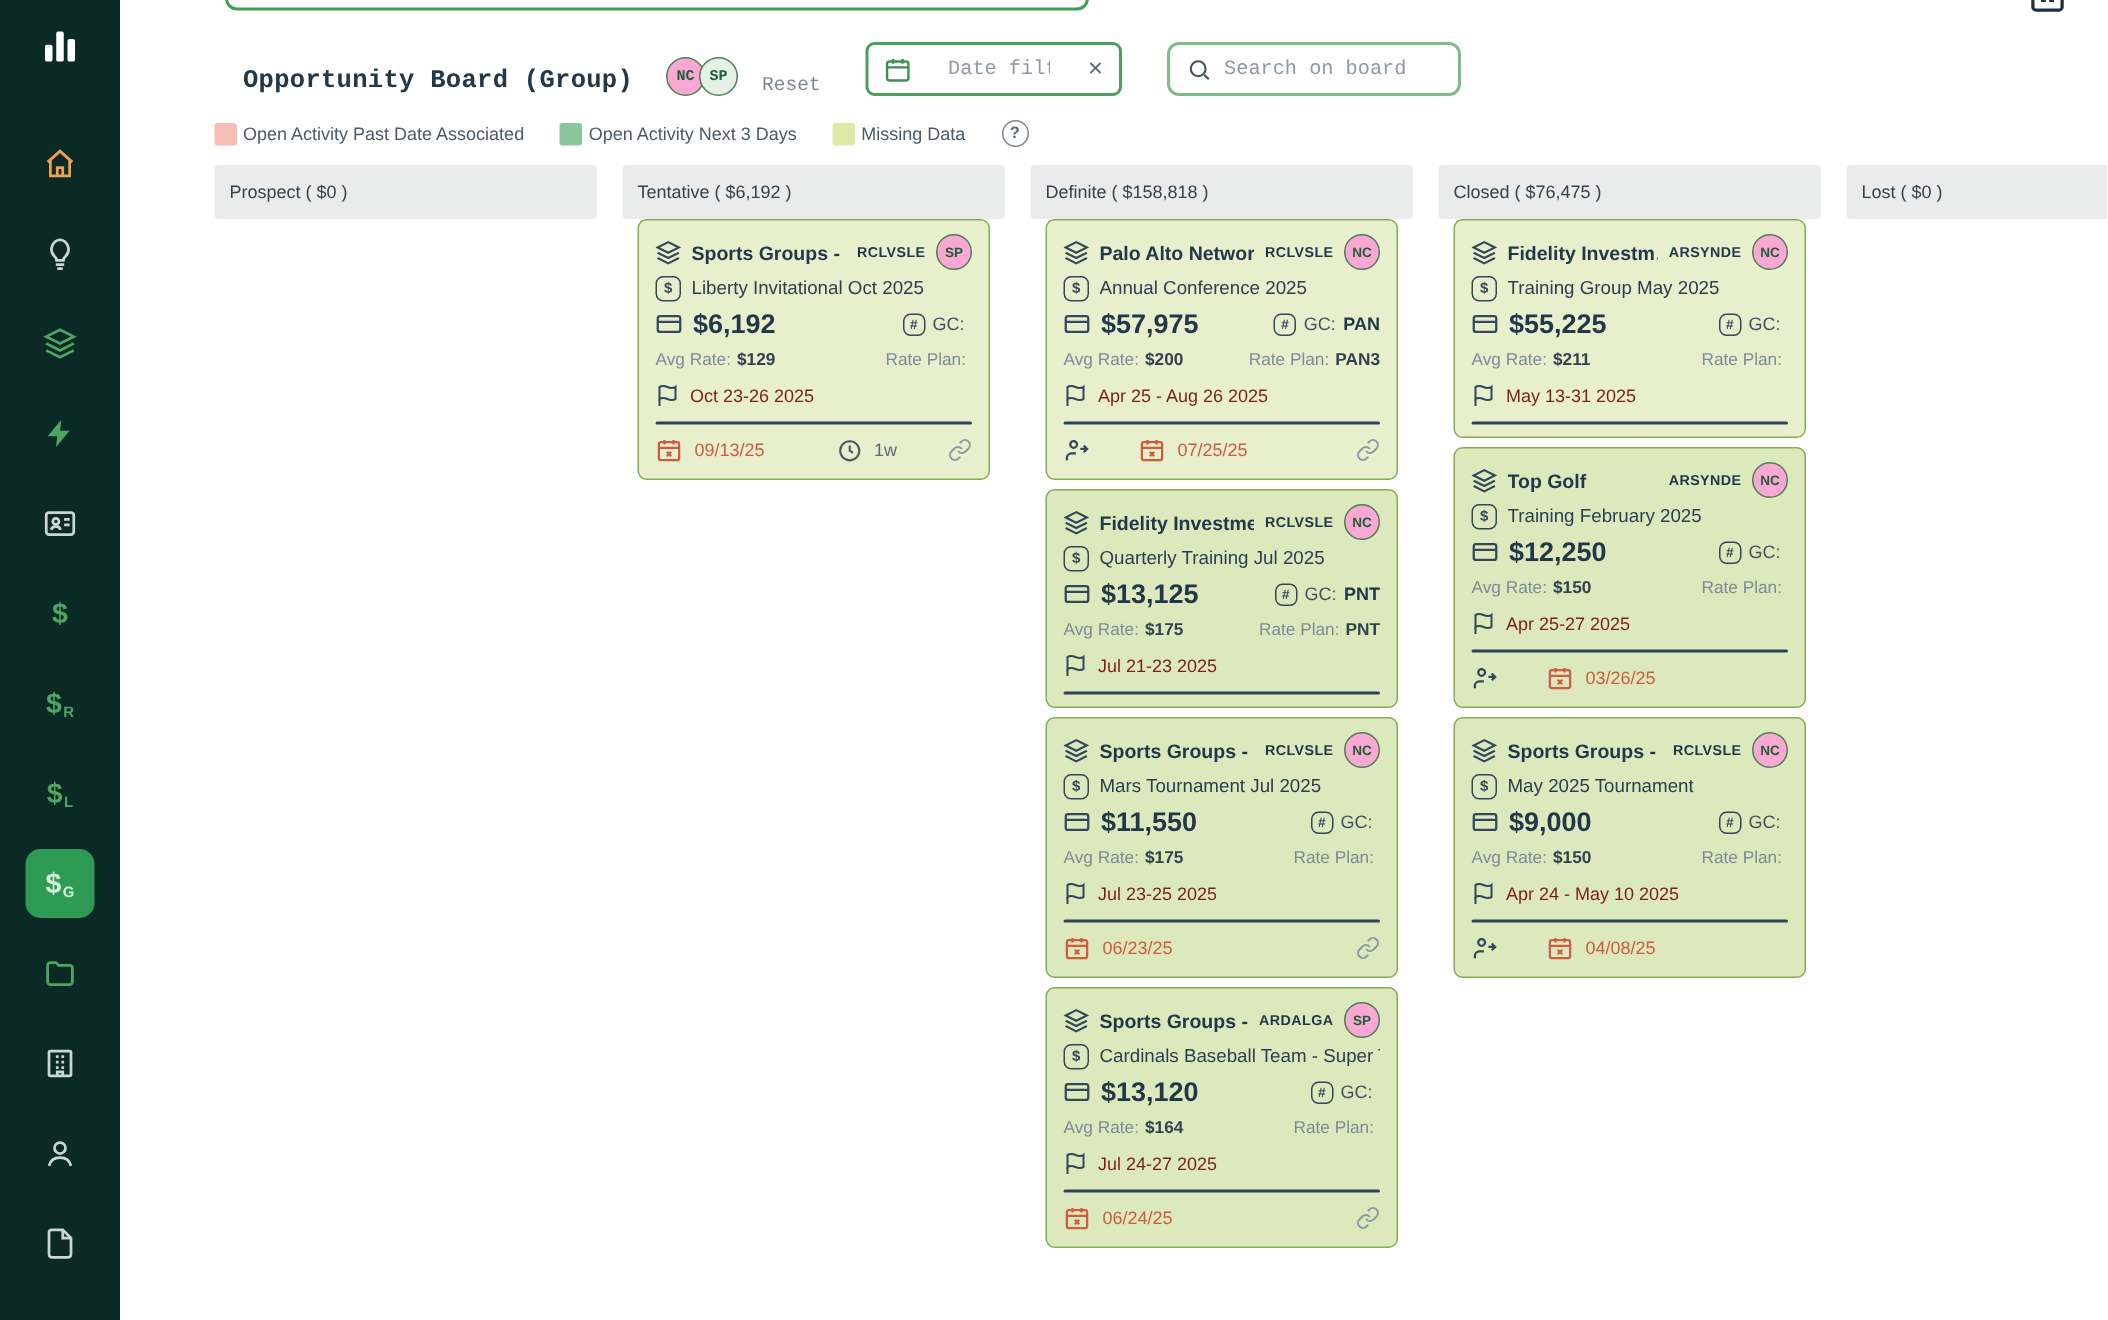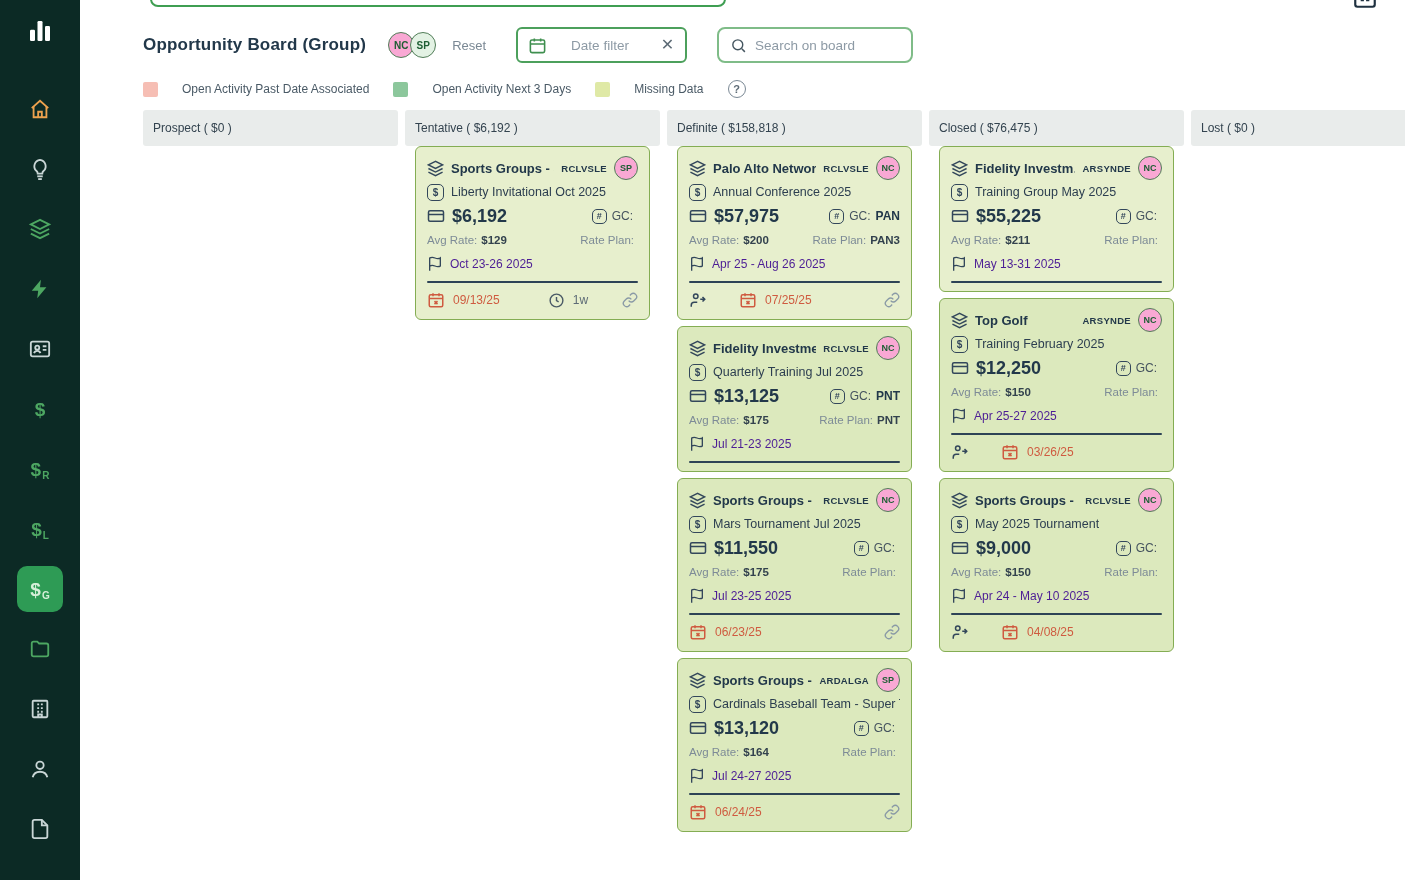--- a/index.html
+++ b/index.html
@@ -36,22 +36,22 @@
   .top-partial-input {
     position:absolute; left:70px; top:-31px; width:576px; height:38px;
     border:2px solid #3f9e52; border-radius:8px; background:#fff;
   }
   .top-right-partial {
     position:absolute; left:1272px; top:-16px; width:26px; height:26px; color:#1f3140;
   }
   .top-right-partial svg { width:26px; height:26px; }
 
   .board-header {
-    display:flex; align-items:center;
-    padding-left:63px; margin-top:26px; height:38px;
+    display:flex; align-items:flex-end;
+    padding-left:82px; margin-top:26px; height:38px;font-family:Liberation Mono, monospace;
   }
   .page-title { font-size:17px; font-weight:700; color:#22384a; letter-spacing:.2px; }
   .avatars { display:flex; margin-left:22px; }
   .avatar {
     width:26px; height:26px; border-radius:50%;
     background:#f9a8d4; border:1px solid #517d58; color:#1d5e33;
     font-size:10px; font-weight:700;
     display:flex; align-items:center; justify-content:center; flex:0 0 auto;
   }
   .avatars .avatar + .avatar { margin-left:-4px; background:#e3f2e4; }
@@ -78,32 +78,32 @@
     background:#fff;
   }
   .search-box svg { width:17px; height:17px; color:#44555f; flex:0 0 auto; }
 
   
   .legend {
     display:flex; align-items:center; gap:24px;
     padding-left:63px; margin-top:16px;
     font-size:12px; color:#4a5a66; height:18px;
   }
-  .legend-item { display:flex; align-items:center; gap:24px; }
+  .legend-item { display:flex; align-items:center; gap:4px; }
   .swatch { width:15px; height:15px; border-radius:2px; flex:0 0 auto; }
   .help-circle {
     width:18px; height:18px; border-radius:50%;
     border:1.5px solid #7a8894; color:#5d6b76;
     font-size:11px; font-weight:700;
     display:flex; align-items:center; justify-content:center; cursor:pointer;
   }
 
   
   .board {
-    display:flex; gap:7px; align-items:flex-start;
+    display:flex; gap:17px; align-items:flex-start;
     padding-left:63px; margin-top:12px;
     width:100%; height:770px; overflow:hidden;
   }
   .column { width:255px; flex:0 0 255px; }
   .col-header {
     background:#e9eceb; border-radius:3px;
     padding:11px 10px; font-size:12px; color:#33434f;
   }
   .col-cards { padding:0 10px; }
 
@@ -138,21 +138,21 @@
   .amount { font-size:18px; font-weight:700; color:#22384a; }
   .right-group { margin-left:auto; display:flex; align-items:center; gap:5px; }
   .gc-label { font-size:12px; color:#44525e; }
   .gc-value { font-size:12px; font-weight:700; color:#22384a; }
 
   .rate-row { justify-content:space-between; }
   .lbl { font-size:11.5px; color:#7d8b97; }
   .val { font-size:11.5px; font-weight:700; color:#33424e; }
   .pair { display:flex; align-items:center; gap:4px; }
 
-  .dates { font-size:12px; color:#4c1d95; white-space:nowrap; overflow:hidden; }
+  .dates { font-size:12px; color:#7f1d1d; white-space:nowrap; overflow:hidden; }
 
   .divider { height:2px; background:#2d4356; border-radius:1px; margin:5px 0 0; }
 
   .card-footer { display:flex; align-items:center; gap:8px; padding-top:6px; min-height:28px; }
   .cicon.person { color:#33475b; margin-right:24px; }
   .cicon.caldue { color:#cf5b40; }
   .due { color:#cf5b40; font-size:12px; }
   .cicon.clock { color:#4a5a66; margin-left:40px; }
   .dur { color:#5d6b76; font-size:12px; }
   .fspacer { flex:1; }

